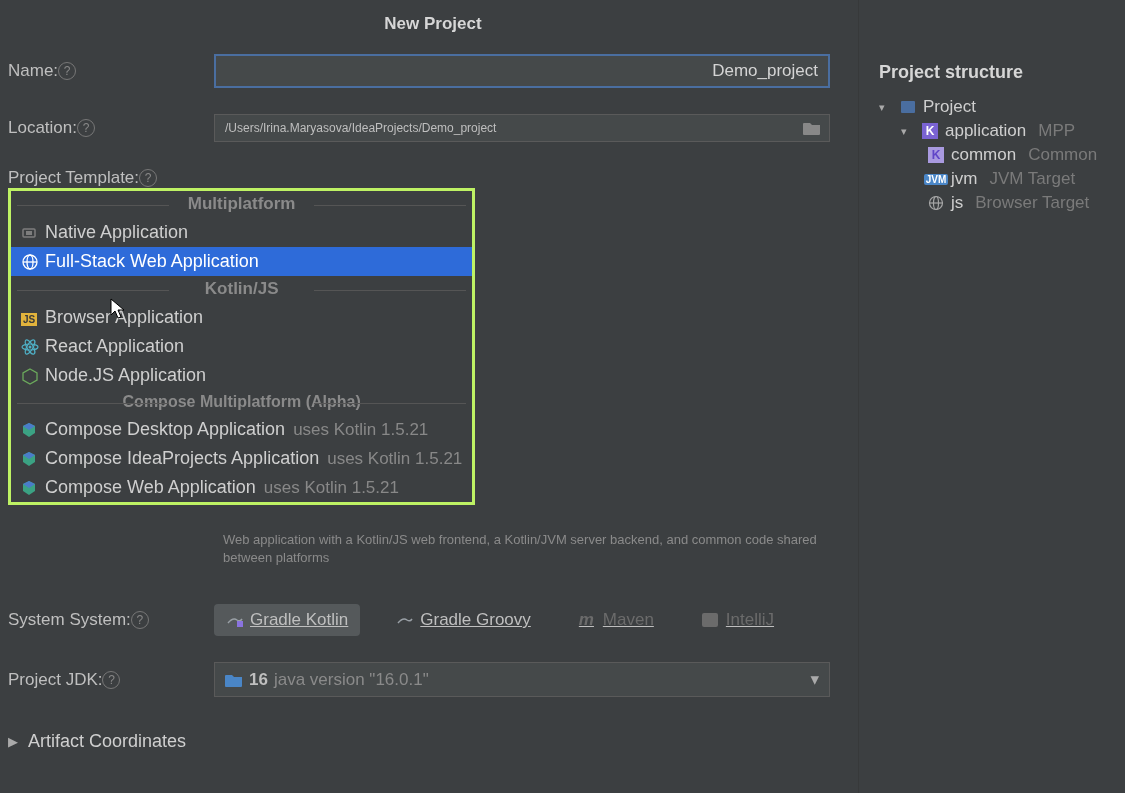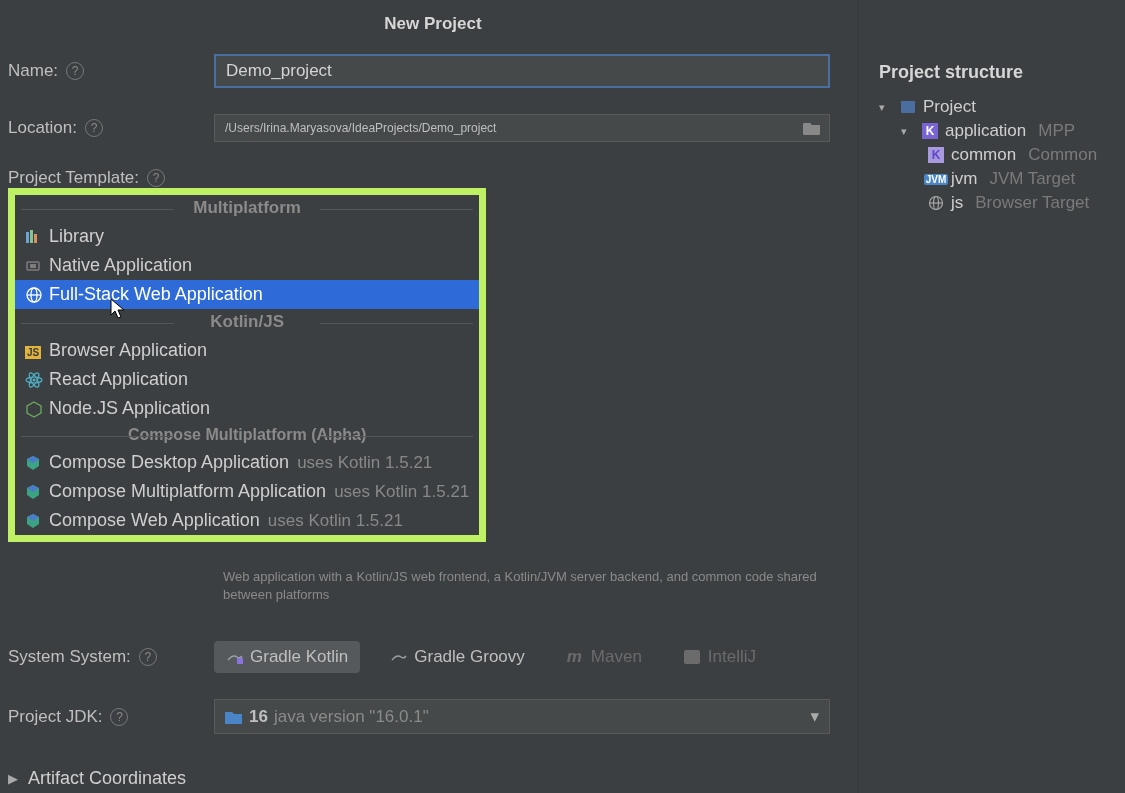--- a/index.html
+++ b/index.html
@@ -26,53 +26,54 @@
   display: flex;
   align-items: center;
   margin-bottom: 26px;
 }
 .form-label {
   width: 206px;
   color: #bfbfbf;
   font-size: 17px;
   display: flex;
   align-items: center;
-  gap: 8px;
+  gap: 0;
 }
 .help-icon {
   display: inline-flex;
   align-items: center; justify-content: center;
   width: 18px; height: 18px;
   border: 1.5px solid #777;
   border-radius: 50%;
   color: #888;
   font-size: 12px;
   line-height: 1;
 }
 .text-input {
   flex: 1;
   background: #45494a;
   border: 2px solid #4a6ea0;
   color: #d4d4d4;
   font-size: 17px;
   padding: 5px 10px;
   margin-right: 28px;
   outline: none;
+  text-align: right;
 }
 .location-wrap {
   flex:1; display:flex; align-items:center;
   background:#45494a; border:1px solid #5a5a5a;
   margin-right:28px; padding:0 8px 0 10px;
 }
 .location-text { flex:1; color:#bfbfbf; font-size:12px; padding:6px 0; }
 .folder-icon { color:#888; font-size:16px; }
 
 .template-list {
   flex:1; margin-right:20px;
-  border:7px solid #bef264;
+  border:3px solid #bef264;
   background:#3c3f41;
 }
 .group-header {
   text-align:center;
   color:#8a8a8a;
   font-size:17px;
   font-weight:600;
   padding:3px 0 4px;
   position:relative;
 }
@@ -92,21 +93,21 @@
 .tmpl-item .icon { width:24px; }
 .tmpl-item .suffix { color:#888; margin-left:8px; font-size:17px; }
 .tmpl-item.selected { background:#2e6bd9; color:#fff; }
 .description {
   color:#8a8a8a; font-size:13px;
   margin: 14px 28px 16px 215px;
   line-height:1.35;
 }
 .build-row { margin-top: 38px; }
 .segmented {
-  display:flex; gap:18px; align-items:center;
+  display:flex; gap:24px; align-items:center;text-decoration:underline;
 }
 .seg-btn {
   display:flex; align-items:center; gap:6px;
   padding:6px 12px; border-radius:4px;
   color:#bfbfbf; font-size:17px;
 }
 .seg-btn.active { background:#55595b; }
 .seg-btn.disabled { color:#6b6b6b; }
 .seg-icon { width:18px; display:inline-block; }
 .jdk-row { margin-top: 20px; }
@@ -178,30 +179,20 @@
     <div class="form-row" style="align-items:flex-start;flex-direction:column;">
       <div class="form-label">
         <span>Project Template:</span>
         <span class="help-icon">?</span>
       </div>
       <div class="template-list">
         <div class="group-header">Multiplatform</div>
         <div class="tmpl-item">
           <span class="icon">
             <svg width="18" height="16">
-                <rect x="1" y="3" width="3" height="11" fill="#6ea2d1"></rect>
-                <rect x="5" y="1" width="3" height="13" fill="#88c28f"></rect>
-                <rect x="9" y="5" width="3" height="9" fill="#d98e63"></rect>
-              </svg>
-          </span>
-          <span>Library</span>
-        </div>
-        <div class="tmpl-item">
-          <span class="icon">
-            <svg width="18" height="16">
                 <rect x="2" y="4" width="12" height="8" rx="1" fill="none" stroke="#7d7d7d" stroke-width="1.5"></rect>
                 <rect x="5" y="6" width="6" height="4" fill="#7d7d7d"></rect>
               </svg>
           </span>
           <span>Native Application</span>
         </div>
         <div class="tmpl-item selected">
           <span class="icon">
             <svg width="18" height="18">
                 <circle cx="9" cy="9" r="7" fill="none" stroke="#fff" stroke-width="1.3"></circle>
@@ -252,21 +243,21 @@
           <span>Compose Desktop Application</span>
           <span class="suffix">uses Kotlin 1.5.21</span>
         </div>
         <div class="tmpl-item">
           <span class="icon">
             <svg width="16" height="16">
                 <polygon points="8,1 14,4 14,11 8,15 2,11 2,4" fill="#3ba283"></polygon>
                 <polygon points="8,1 14,4 8,8 2,4" fill="#4a7cc9"></polygon>
               </svg>
           </span>
-          <span>Compose Multiplatform Application</span>
+          <span>Compose IdeaProjects Application</span>
           <span class="suffix">uses Kotlin 1.5.21</span>
         </div>
         <div class="tmpl-item">
           <span class="icon">
             <svg width="16" height="16">
                 <polygon points="8,1 14,4 14,11 8,15 2,11 2,4" fill="#3ba283"></polygon>
                 <polygon points="8,1 14,4 8,8 2,4" fill="#4a7cc9"></polygon>
               </svg>
           </span>
           <span>Compose Web Application</span>

